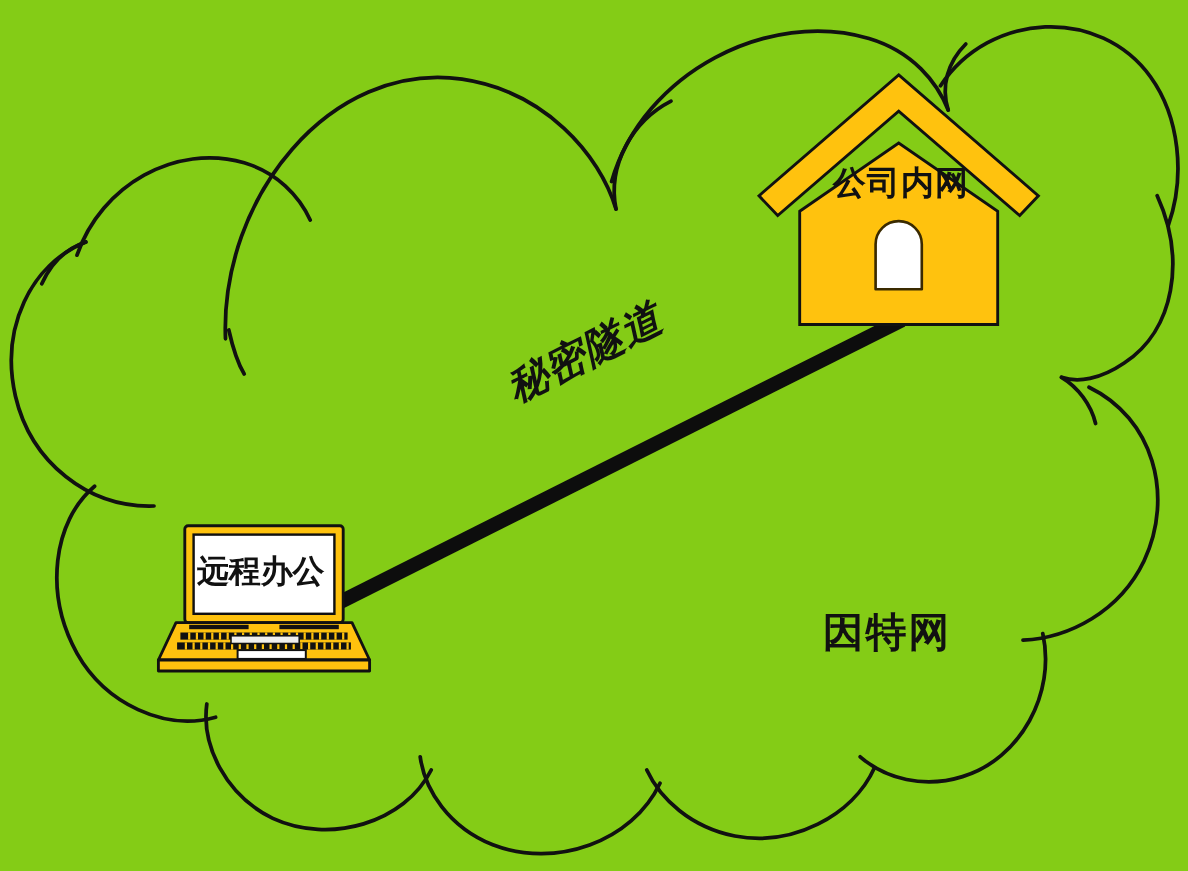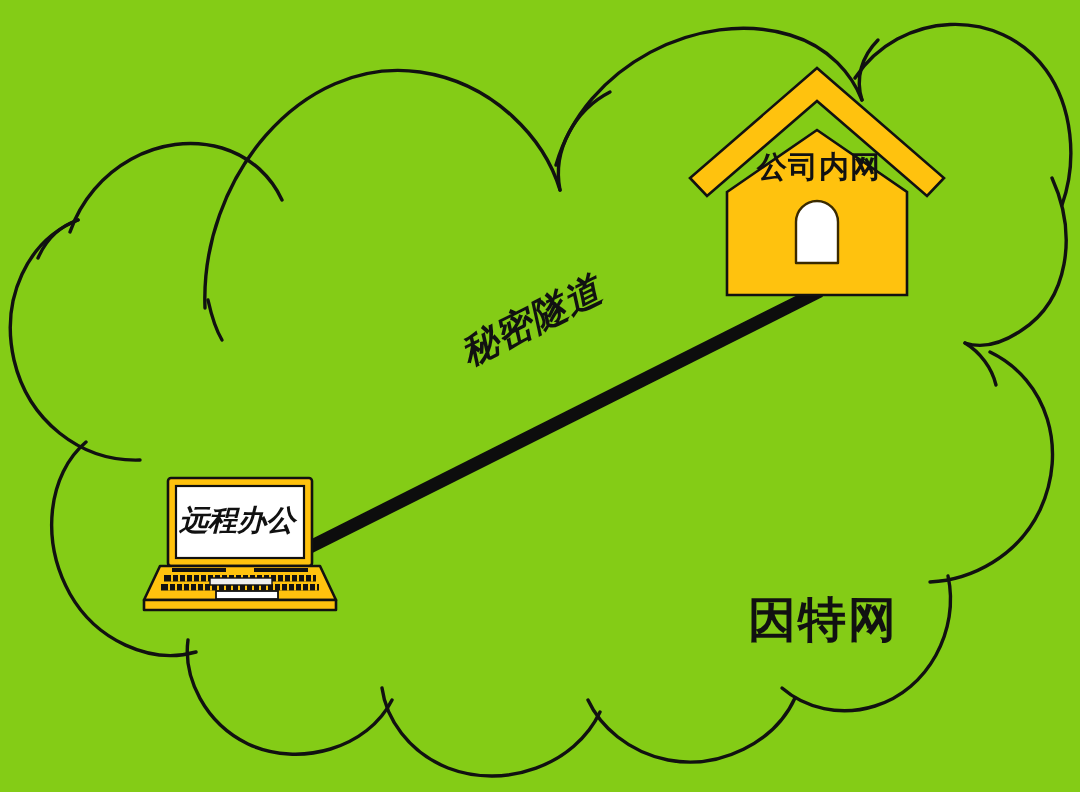--- a/index.html
+++ b/index.html
@@ -34,36 +34,34 @@
     font-weight: 700;
     color: #111111;
     white-space: nowrap;
     letter-spacing: 0.5px;
     line-height: 1;
     -webkit-font-smoothing: antialiased;
   }
   #internet-label {
     left: 748px;
     top: 556px;
-    font-size: 48px;
+    font-size: 37px;
     letter-spacing: 2px;
-    margin-top: 40px;
   }
   #house-label {
     left: 757px;
     top: 152px;
     font-size: 30px;
     letter-spacing: 1px;
   }
   #laptop-label {
     left: 179px;
     top: 506px;
     font-size: 29px;
     letter-spacing: 0px;
-    font-style: italic;
   }
   #tunnel-label {
     left: 455px;
     top: 338px;
     font-size: 37px;
     letter-spacing: 1px;
     transform: rotate(-26.5deg);
     transform-origin: left top;
     font-style: italic;
   }

